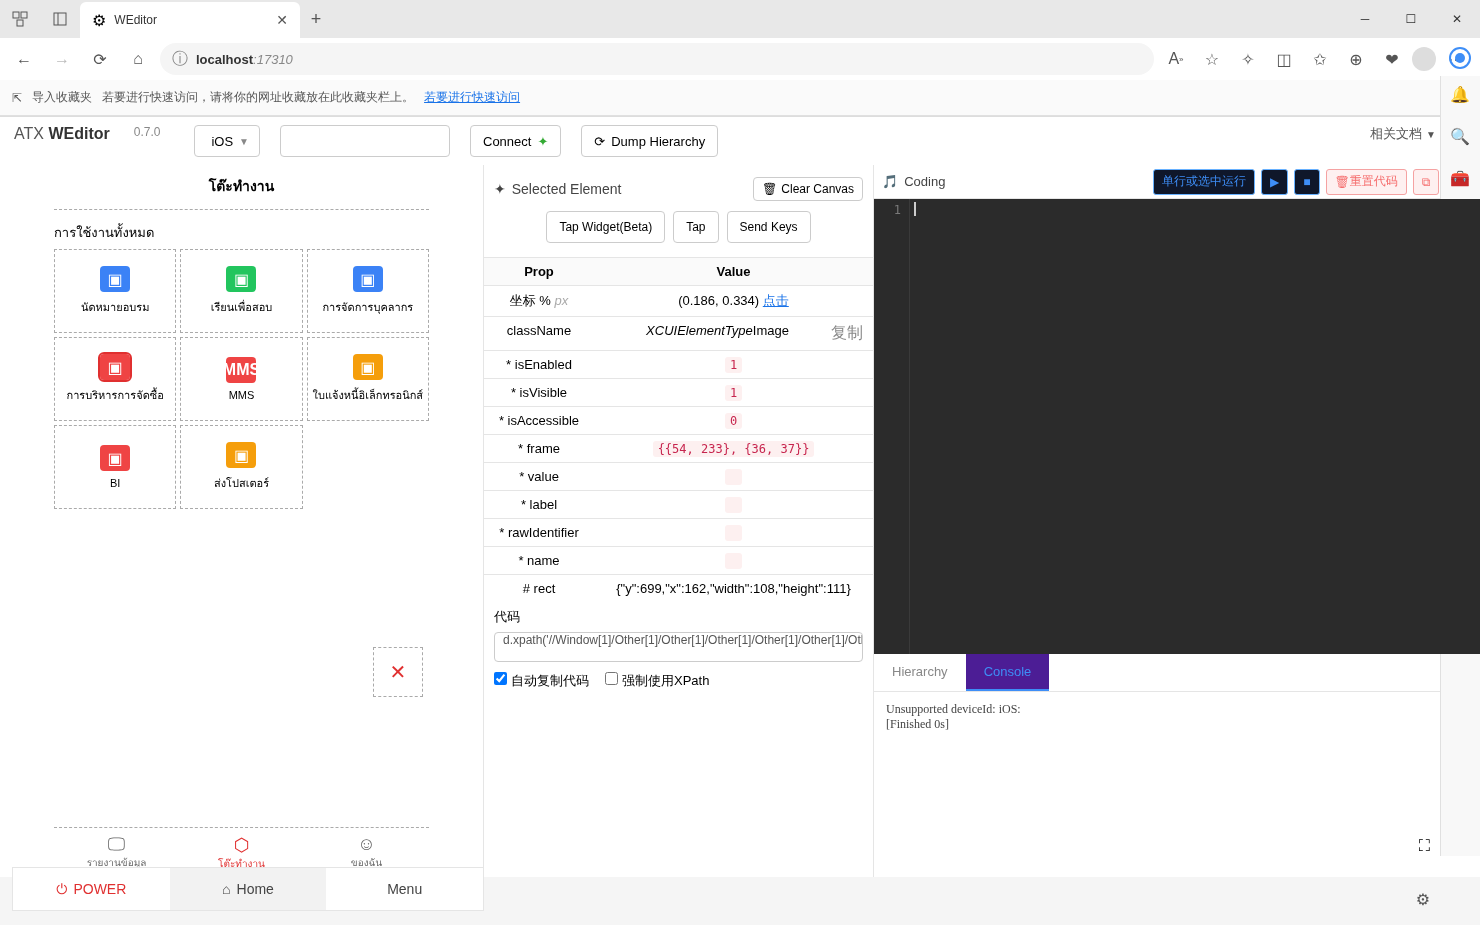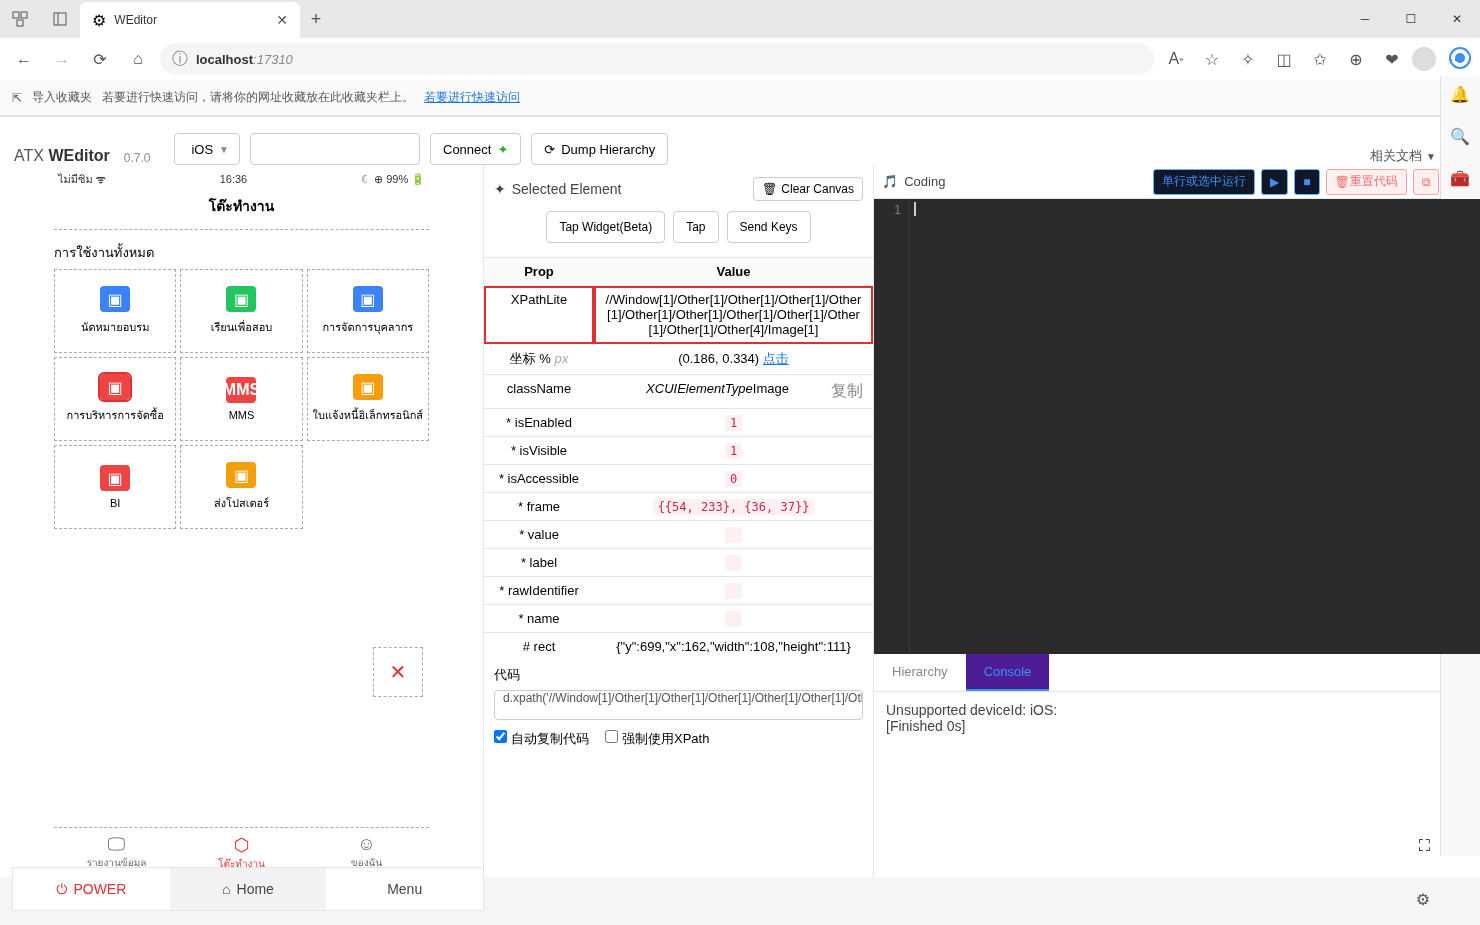--- a/index.html
+++ b/index.html
@@ -25,21 +25,21 @@
 .ab-right { display: flex; gap: 4px; }
 
 .favbar { display: flex; align-items: center; height: 36px; padding: 0 12px; gap: 10px; background: #fafafa; border-bottom: 1px solid #e0e0e0; font-size: 12px; color: #555; }
 .favbar a { color: #1a73e8; text-decoration: underline; }
 
 
 .edge-sidebar { position: absolute; right: 0; top: 76px; width: 40px; height: 780px; background: #f8f8f8; border-left: 1px solid #e0e0e0; display: flex; flex-direction: column; align-items: center; padding-top: 6px; gap: 18px; }
 .edge-sidebar .edge-icon { width: 24px; height: 24px; display: flex; align-items: center; justify-content: center; }
 
 
-.app-toolbar { display: flex; align-items: flex-end; height: 48px; padding: 0 14px; gap: 10px; background: #fff; }
+.app-toolbar { display: flex; align-items: flex-start; height: 48px; padding: 8px 14px; gap: 20px; background: #fff; }
 .app-title { font-size: 16px; color: #555; }
 .app-title b { color: #333; }
 .app-version { font-size: 12px; color: #888; margin-left: 4px; }
 .select-box { height: 32px; border: 1px solid #ccc; border-radius: 4px; display: flex; align-items: center; padding: 0 10px; gap: 6px; font-size: 13px; background: #fff; }
 .text-input { height: 32px; width: 170px; border: 1px solid #ccc; border-radius: 4px; background: #fff; }
 .btn { height: 32px; border: 1px solid #ccc; border-radius: 4px; background: #fff; display: flex; align-items: center; padding: 0 12px; gap: 6px; font-size: 13px; cursor: pointer; }
 .btn .green { color: #3a3; }
 .toolbar-spacer { flex: 1; }
 .docs-link { font-size: 13px; color: #555; display: flex; align-items: center; gap: 4px; margin-right: 30px;}
 
@@ -105,21 +105,21 @@
 .coding-btn { height: 26px; border: 1px solid #ccc; border-radius: 3px; padding: 0 8px; font-size: 12px; display: flex; align-items: center; background: #fff; }
 .coding-btn.blue { border-color: #67b1ff; color: #3e8ef7; background: #0f172a; }
 .coding-btn.red { border-color: #f5a2a2; color: #f56c6c; background: #fef0f0; }
 .editor { flex: 0 0 455px; background: #2b2b2b; position: relative; }
 .editor .gutter { position: absolute; left: 0; top: 0; width: 36px; height: 100%; background: #2b2b2b; color: #7a7a7a; text-align: right; padding: 4px 8px 0 0; font-family: Menlo, monospace; font-size: 12px; border-right: 1px solid #3a3a3a; }
 .editor .cursor { position: absolute; left: 40px; top: 3px; width: 2px; height: 14px; background: #ccc; }
 
 .console-tabs { display: flex; border-bottom: 1px solid #e5e5e5; }
 .console-tabs .ctab { padding: 10px 18px; font-size: 13px; color: #888; }
 .console-tabs .ctab.active { color: #3e8ef7; border-bottom: 2px solid #3e8ef7; background: #4c1d95; }
-.console-body { flex: 1; padding: 10px 12px; font-family: Liberation Sans, sans-serif; font-size: 14px; color: #444; white-space: pre-wrap; }
+.console-body { flex: 1; padding: 10px 12px; font-family: Liberation Serif, serif; font-size: 12px; color: #444; white-space: pre-wrap; }
 
 .settings-icon { position: absolute; right: 10px; bottom: 10px; color: #555; }
 .copilot-icon { position: absolute; right: 8px; top: 46px; }
 </style>
 </head>
 <body>
 
 <div class="browser-chrome">
   <div class="titlebar">
     <div class="titlebar-left">
@@ -219,25 +219,20 @@
   <div class="toolbar-spacer"></div>
   <div class="docs-link">
       <span>相关文档</span> 
       <span style="font-size:10px">▼</span>
     </div>
 </div>
 
 <div class="main">
 
   <div class="col-left" style="position:relative">
-    <div class="phone-statusbar">
-      <span><span>ไม่มีซิม</span> <span class="wifi">ᯤ</span></span>
-      <span>16:36</span>
-      <span>☾ ⊕ <span>99%</span> 🔋</span>
-    </div>
     <div class="phone-title">โต๊ะทำงาน</div>
     <div class="mode-label">การใช้งานทั้งหมด</div>
     <div class="app-grid" id="app-grid">
         <div class="app-cell">
           <div class="icon icon-blue">▣</div>
           <div>นัดหมายอบรม</div>
         </div>
         <div class="app-cell">
           <div class="icon icon-green">▣</div>
           <div>เรียนเพื่อสอบ</div>
@@ -291,24 +286,20 @@
     <div class="action-btns">
       <div class="btn">Tap Widget(Beta)</div>
       <div class="btn">Tap</div>
       <div class="btn">Send Keys</div>
     </div>
     <table class="prop-table">
       <tbody>
           <tr>
             <th style="width:110px">Prop</th>
             <th>Value</th>
-          </tr>
-      <tr class="highlight">
-            <td>XPathLite</td>
-            <td>//Window[1]/Other[1]/Other[1]/Other[1]/Other[1]/Other[1]/Other[1]/Other[1]/Other[1]/Other[1]/Other[1]/Other[4]/Image[1]</td>
           </tr>
       <tr>
             <td><span>坐标 %</span> <span class="italic" style="color:#aaa">px</span></td>
             <td><span>(0.186, 0.334)</span> <a href="#">点击</a></td>
           </tr>
       <tr>
             <td>className</td>
             <td><span class="italic">XCUIElementType</span><span>Image</span><span class="copybadge">复制</span></td>
           </tr>
       <tr>

